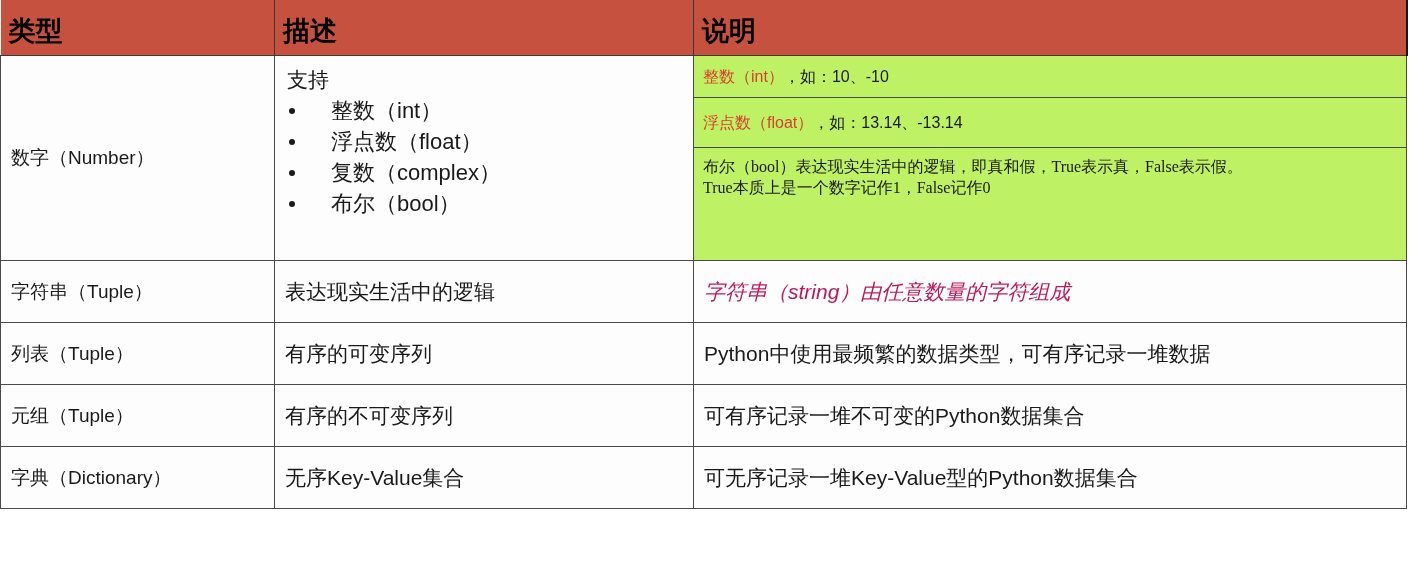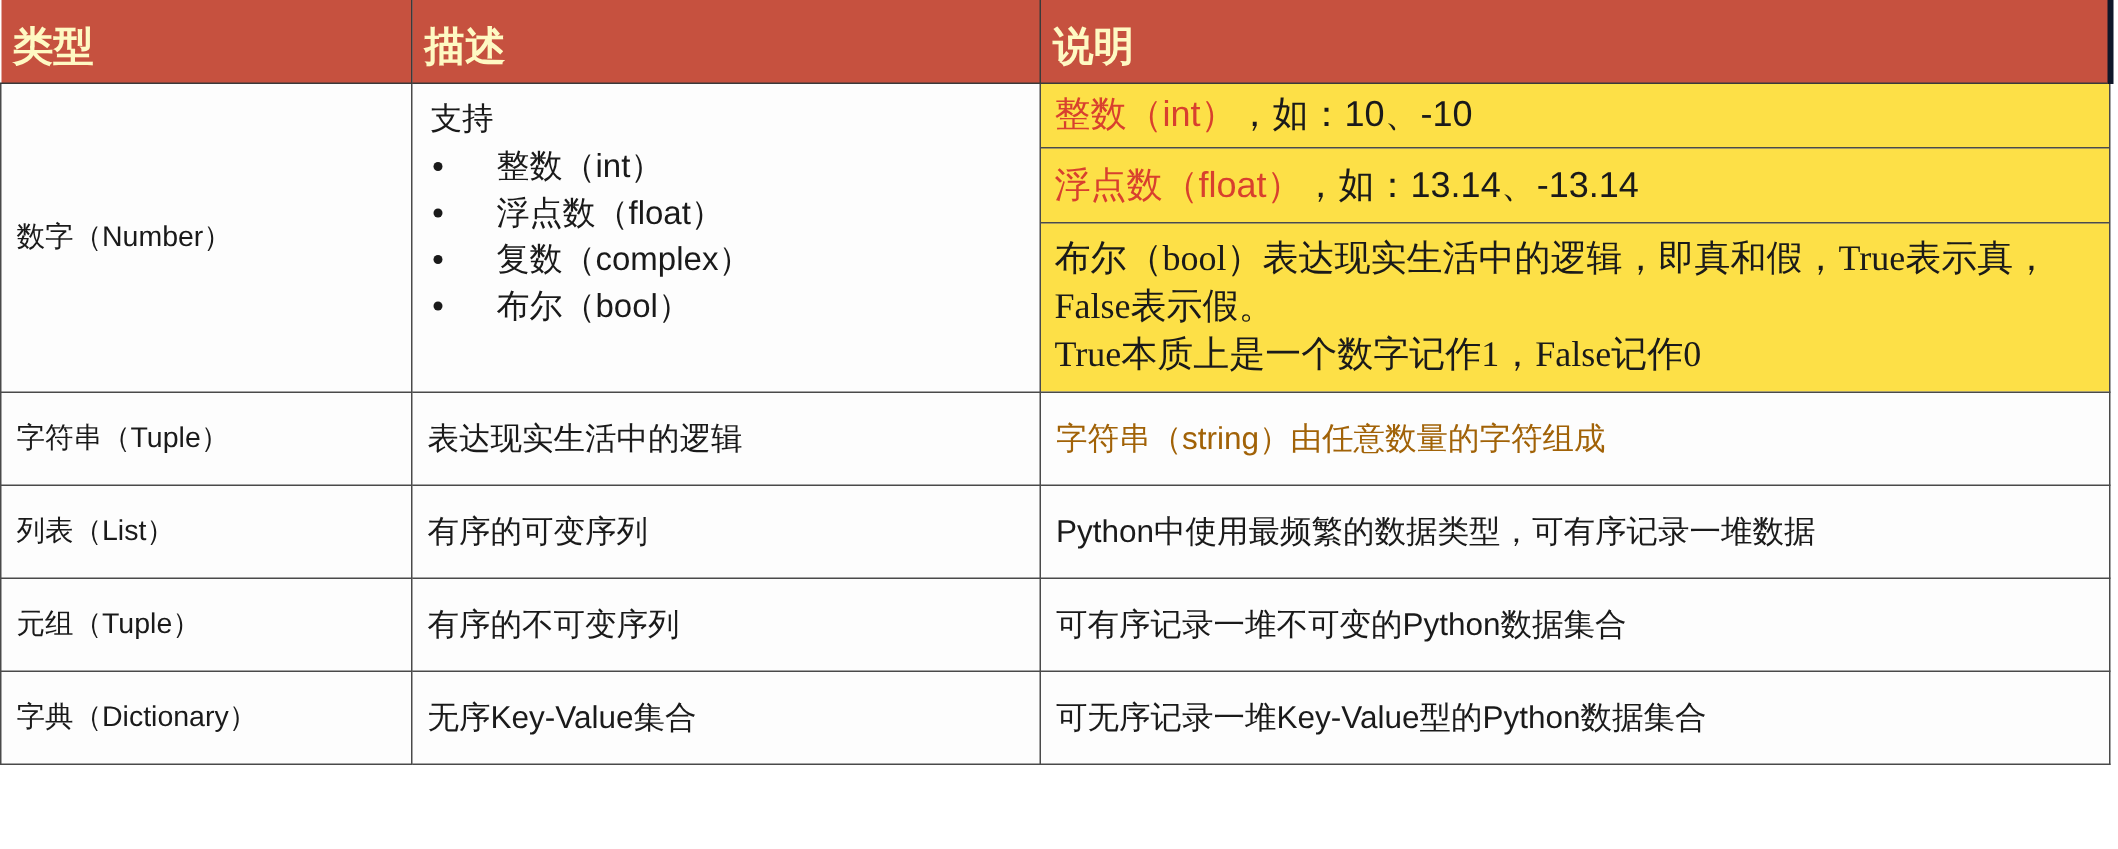--- a/index.html
+++ b/index.html
@@ -28,33 +28,33 @@
     width: 1406px;
     margin: 0;
   }
 
   col.c-type   { width: 274px; }
   col.c-desc   { width: 419px; }
   col.c-expl   { width: 713px; }
 
   thead th {
     background: #c6513f;
-    color: #fef9c3;
+    color: #000000;
     font-weight: bold;
     font-size: 27px;
     text-align: left;
     padding: 4px 8px 10px 8px;
     height: 41px;
     vertical-align: bottom;
     border: 1px solid #3a3a3a;
     border-top: none;
     line-height: 1.05;
   }
   thead th.first { border-left: none; }
-  thead th.last  { border-right: 4px solid #0f172a; }
+  thead th.last  { border-right: 2px solid #0f172a; }
 
   tbody td {
     border: 1px solid #4a4a4a;
     padding: 6px 10px;
     font-size: 21px;
     line-height: 1.32;
     vertical-align: middle;
     background: #fdfdfd;
   }
   tbody td.tight { padding: 0; }
@@ -96,29 +96,29 @@
   table.subrows {
     border-collapse: collapse;
     table-layout: fixed;
     width: 100%;
     height: 100%;
   }
   table.subrows td {
     border: none;
     border-bottom: 1px solid #4a4a4a;
     padding: 5px 9px;
-    font-size: 24px;
+    font-size: 16px;
     line-height: 1.34;
     vertical-align: middle;
-    background: #fde047;
+    background: #bef264;
   }
   table.subrows tr:last-child td { border-bottom: none; font-family: Liberation Serif, serif; }
 
   .red { color: #d8402e; }
-  .redline { color: #a16207; }
+  .redline { color: #be185d; font-style: italic; }
 </style>
 </head>
 <body>
 
 <div class="table-wrap">
   <table class="dtypes">
     <colgroup>
       <col class="c-type">
       <col class="c-desc">
       <col class="c-expl">
@@ -161,21 +161,21 @@
         </td>
       </tr>
 
       <tr>
         <td class="cell-type" style="height:49px">字符串（Tuple）</td>
         <td class="cell-desc">表达现实生活中的逻辑</td>
         <td class="cell-expl redline">字符串（string）由任意数量的字符组成</td>
       </tr>
 
       <tr>
-        <td class="cell-type" style="height:49px">列表（List）</td>
+        <td class="cell-type" style="height:49px">列表（Tuple）</td>
         <td class="cell-desc">有序的可变序列</td>
         <td class="cell-expl">Python中使用最频繁的数据类型，可有序记录一堆数据</td>
       </tr>
 
       <tr>
         <td class="cell-type" style="height:49px">元组（Tuple）</td>
         <td class="cell-desc">有序的不可变序列</td>
         <td class="cell-expl">可有序记录一堆不可变的Python数据集合</td>
       </tr>
 

